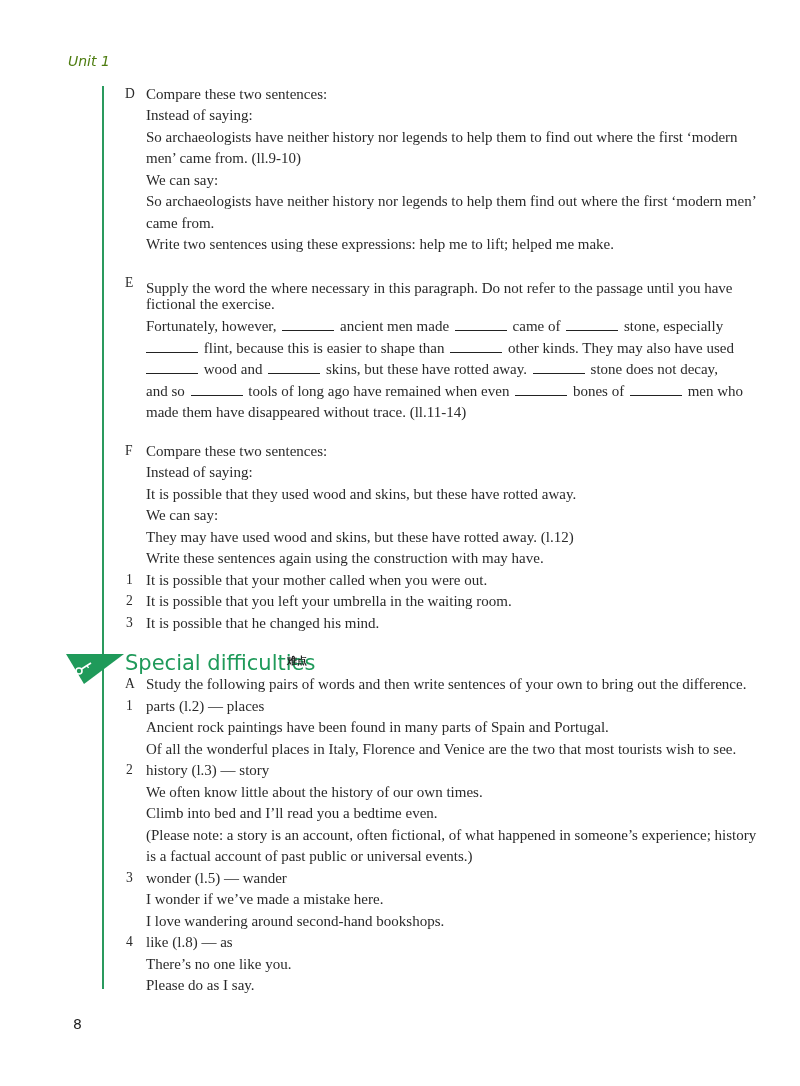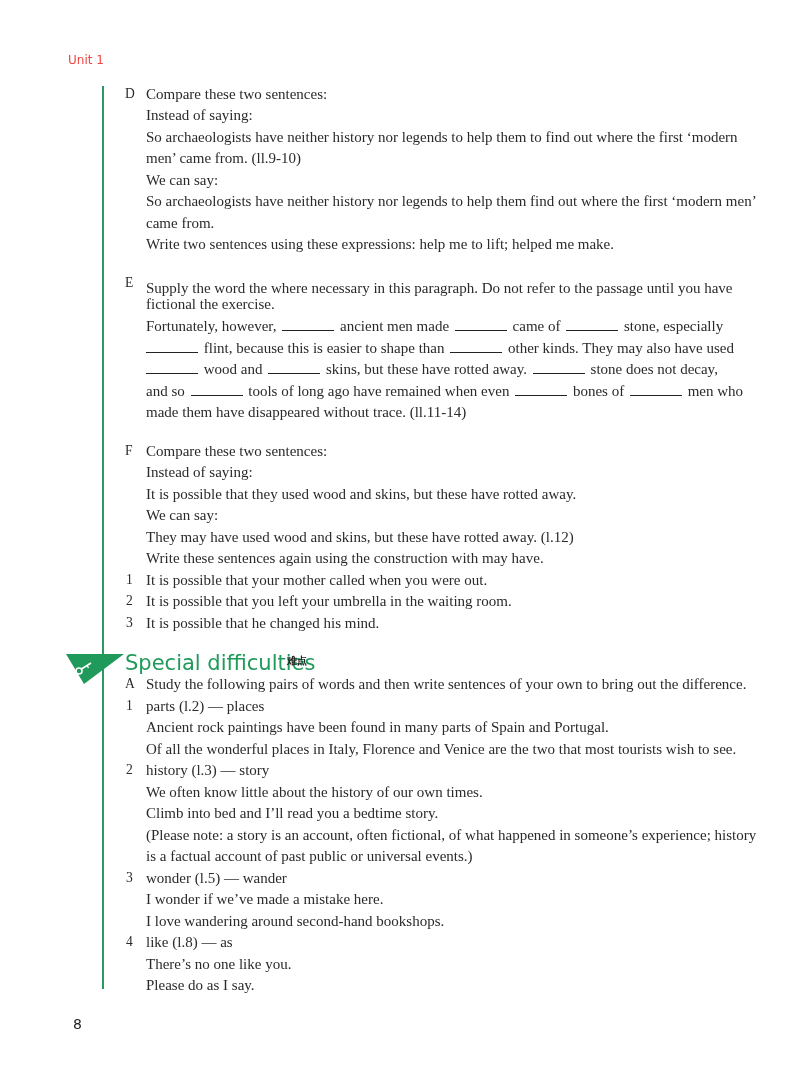--- a/index.html
+++ b/index.html
@@ -1,19 +1,19 @@
 <!DOCTYPE html>
 <html><head>
 <meta charset="utf-8">
 <style>
   html, body { margin: 0; padding: 0; background: #ffffff; }
   body { width: 800px; height: 1086px; position: relative; overflow: hidden;
          font-family: "Liberation Serif", serif; color: #2a2a2a; }
   .unit { position: absolute; left: 68px; top: 53px; font-family: "DejaVu Sans", sans-serif;
-          font-size: 12px; color: #ef4444; }
+          font-size: 14px; color: #4d7c0f; font-style: italic; }
   .rule { position: absolute; left: 102px; top: 86px; width: 2px; height: 903px; background: #2a9a5e; }
   .line { position: absolute; font-size: 15px; line-height: 20px; white-space: nowrap; }
   .lbl { position: absolute; font-size: 13.6px; line-height: 20px; }
   .i { }
   .blank { display: inline-block; width: 52px; border-bottom: 1px solid #222; height: 11px; vertical-align: baseline; margin: 0 2px; }
   .sd-title { position: absolute; left: 125px; top: 651px; font-family: "DejaVu Sans", sans-serif;
               font-size: 21px; color: #1f9a5a; white-space: nowrap; }
   .sd-cn { position: absolute; left: 287px; top: 654px; font-family: "DejaVu Sans", sans-serif;
            font-size: 10px; font-weight: bold; color: #222; }
   .key-flag { position: absolute; left: 66px; top: 654px; }
@@ -73,21 +73,21 @@
 <div class="line" style="left:146px;top:674px">Study the following pairs of words and then write sentences of your own to bring out the difference.</div>
 
 <div class="lbl" style="left:126px;top:696px">1</div>
 <div class="line" style="left:146px;top:696px">parts (l.2) — places</div>
 <div class="line" style="left:146px;top:717px">Ancient rock paintings have been found in many parts of Spain and Portugal.</div>
 <div class="line" style="left:146px;top:739px">Of all the wonderful places in Italy, Florence and Venice are the two that most tourists wish to see.</div>
 
 <div class="lbl" style="left:126px;top:760px">2</div>
 <div class="line" style="left:146px;top:760px">history (l.3) — story</div>
 <div class="line" style="left:146px;top:782px">We often know little about the history of our own times.</div>
-<div class="line" style="left:146px;top:803px">Climb into bed and I’ll read you a bedtime story.</div>
+<div class="line" style="left:146px;top:803px">Climb into bed and I’ll read you a bedtime even.</div>
 <div class="line" style="left:146px;top:825px">(Please note: a story is an account, often fictional, of what happened in someone’s experience; history</div>
 <div class="line" style="left:146px;top:846px">is a factual account of past public or universal events.)</div>
 
 <div class="lbl" style="left:126px;top:868px">3</div>
 <div class="line" style="left:146px;top:868px">wonder (l.5) — wander</div>
 <div class="line" style="left:146px;top:889px">I wonder if we’ve made a mistake here.</div>
 <div class="line" style="left:146px;top:911px">I love wandering around second-hand bookshops.</div>
 
 <div class="lbl" style="left:126px;top:932px">4</div>
 <div class="line" style="left:146px;top:932px">like (l.8) — as</div>

